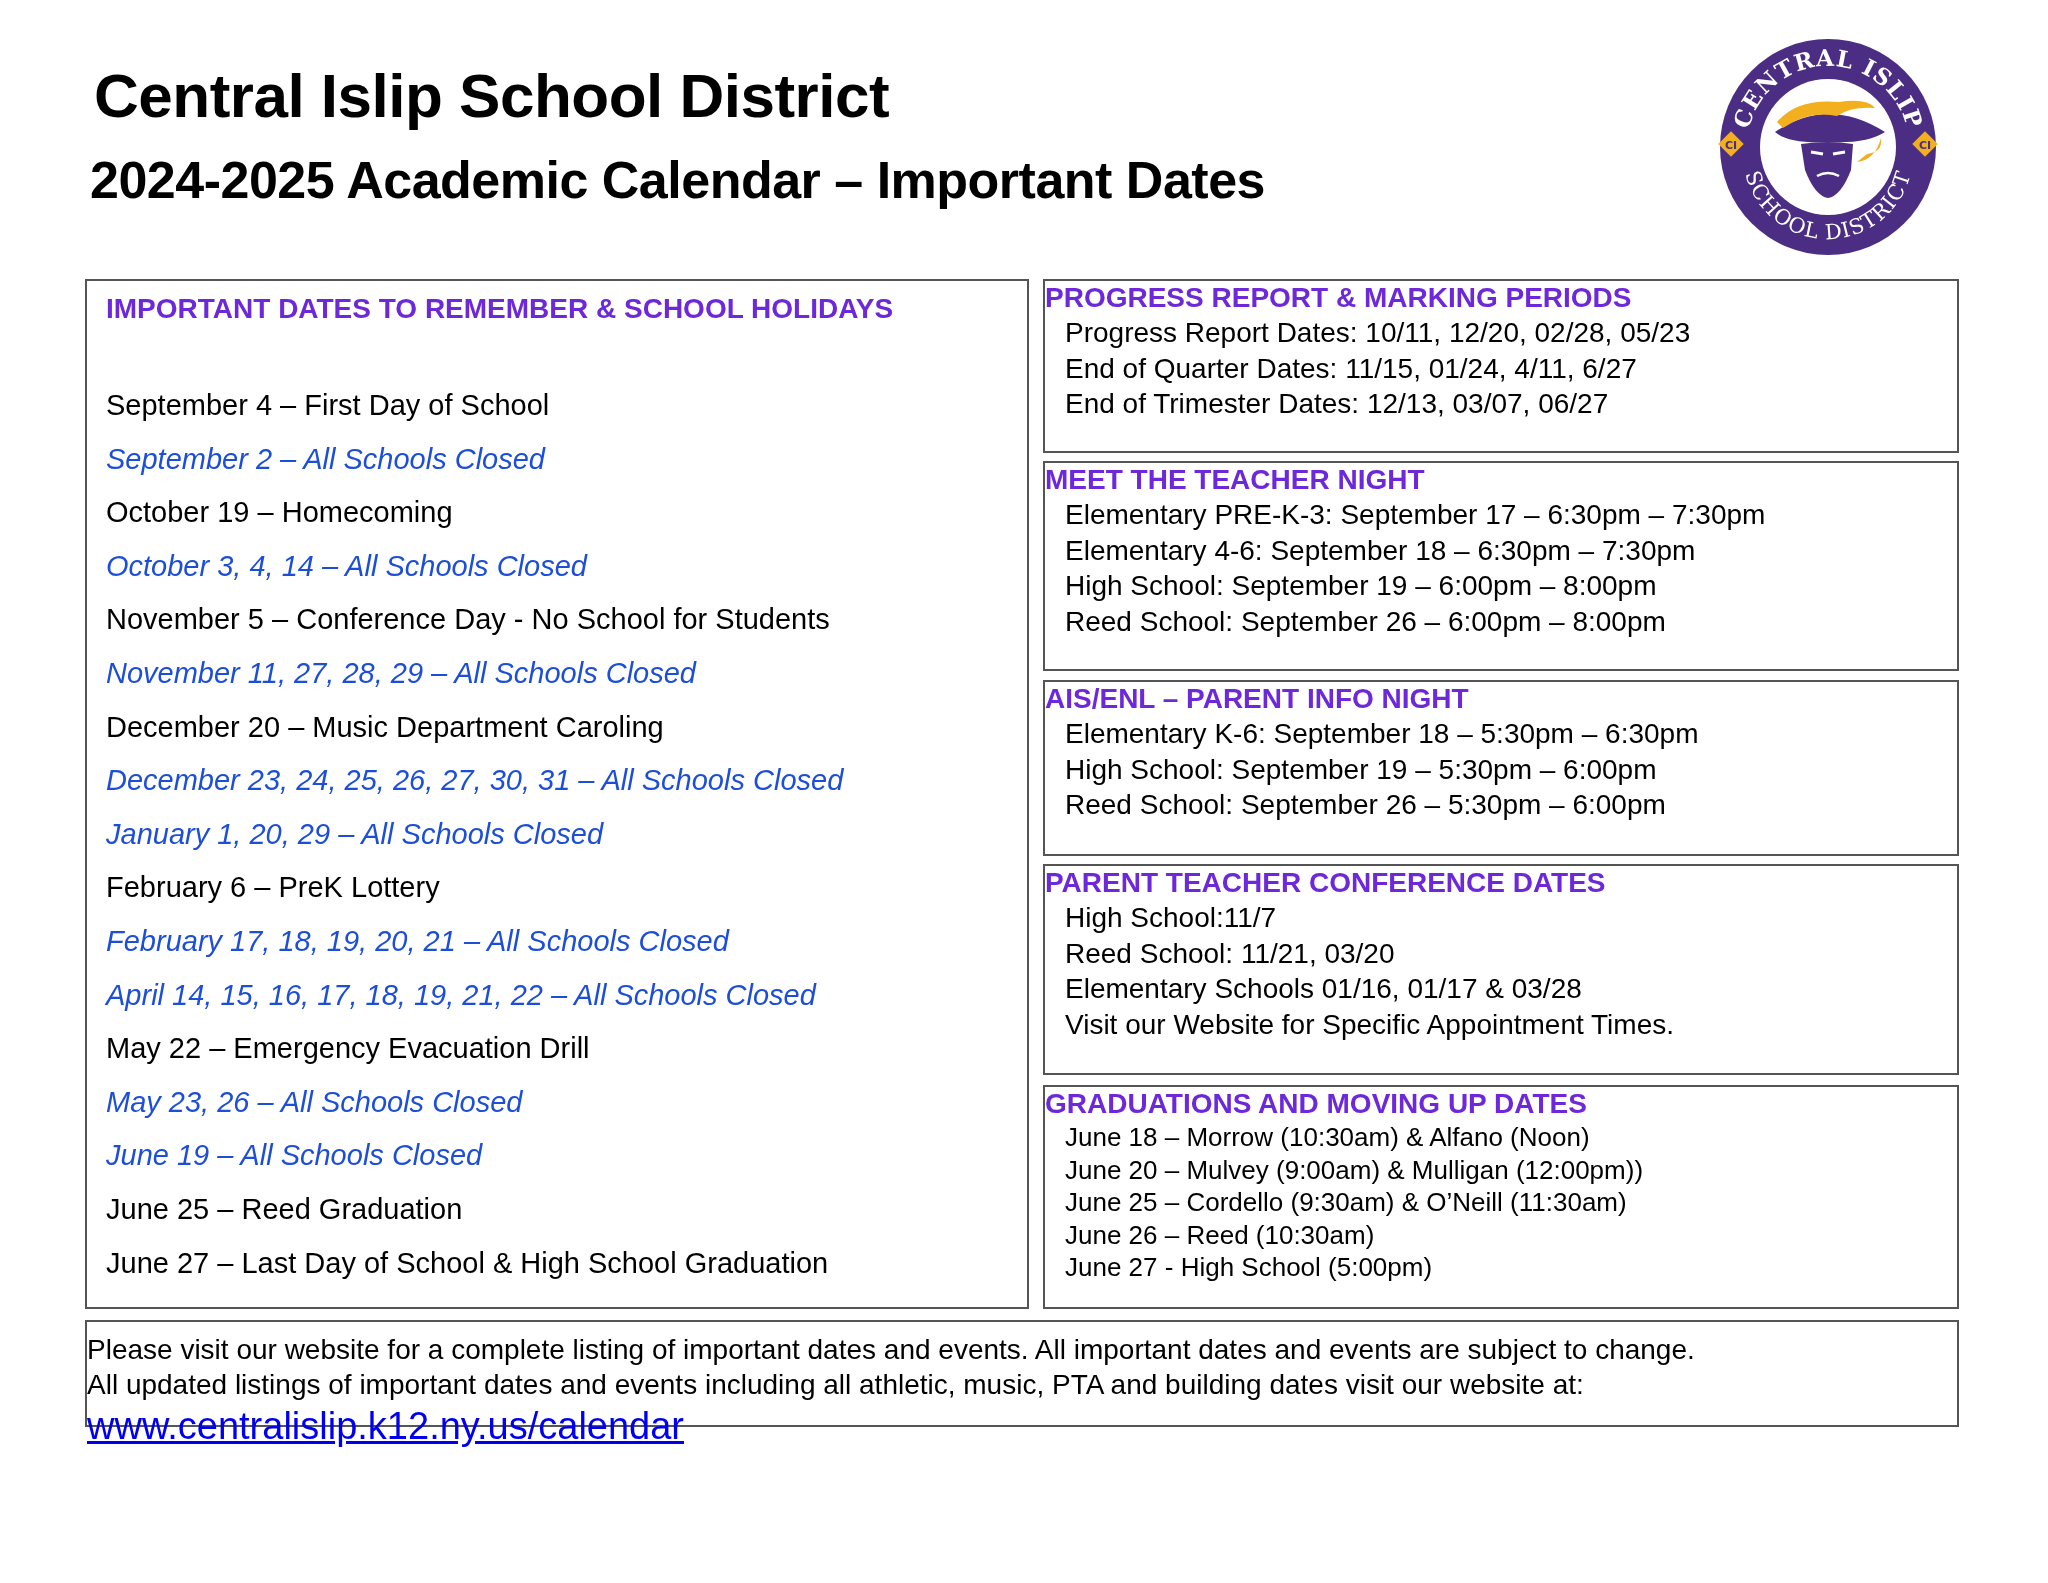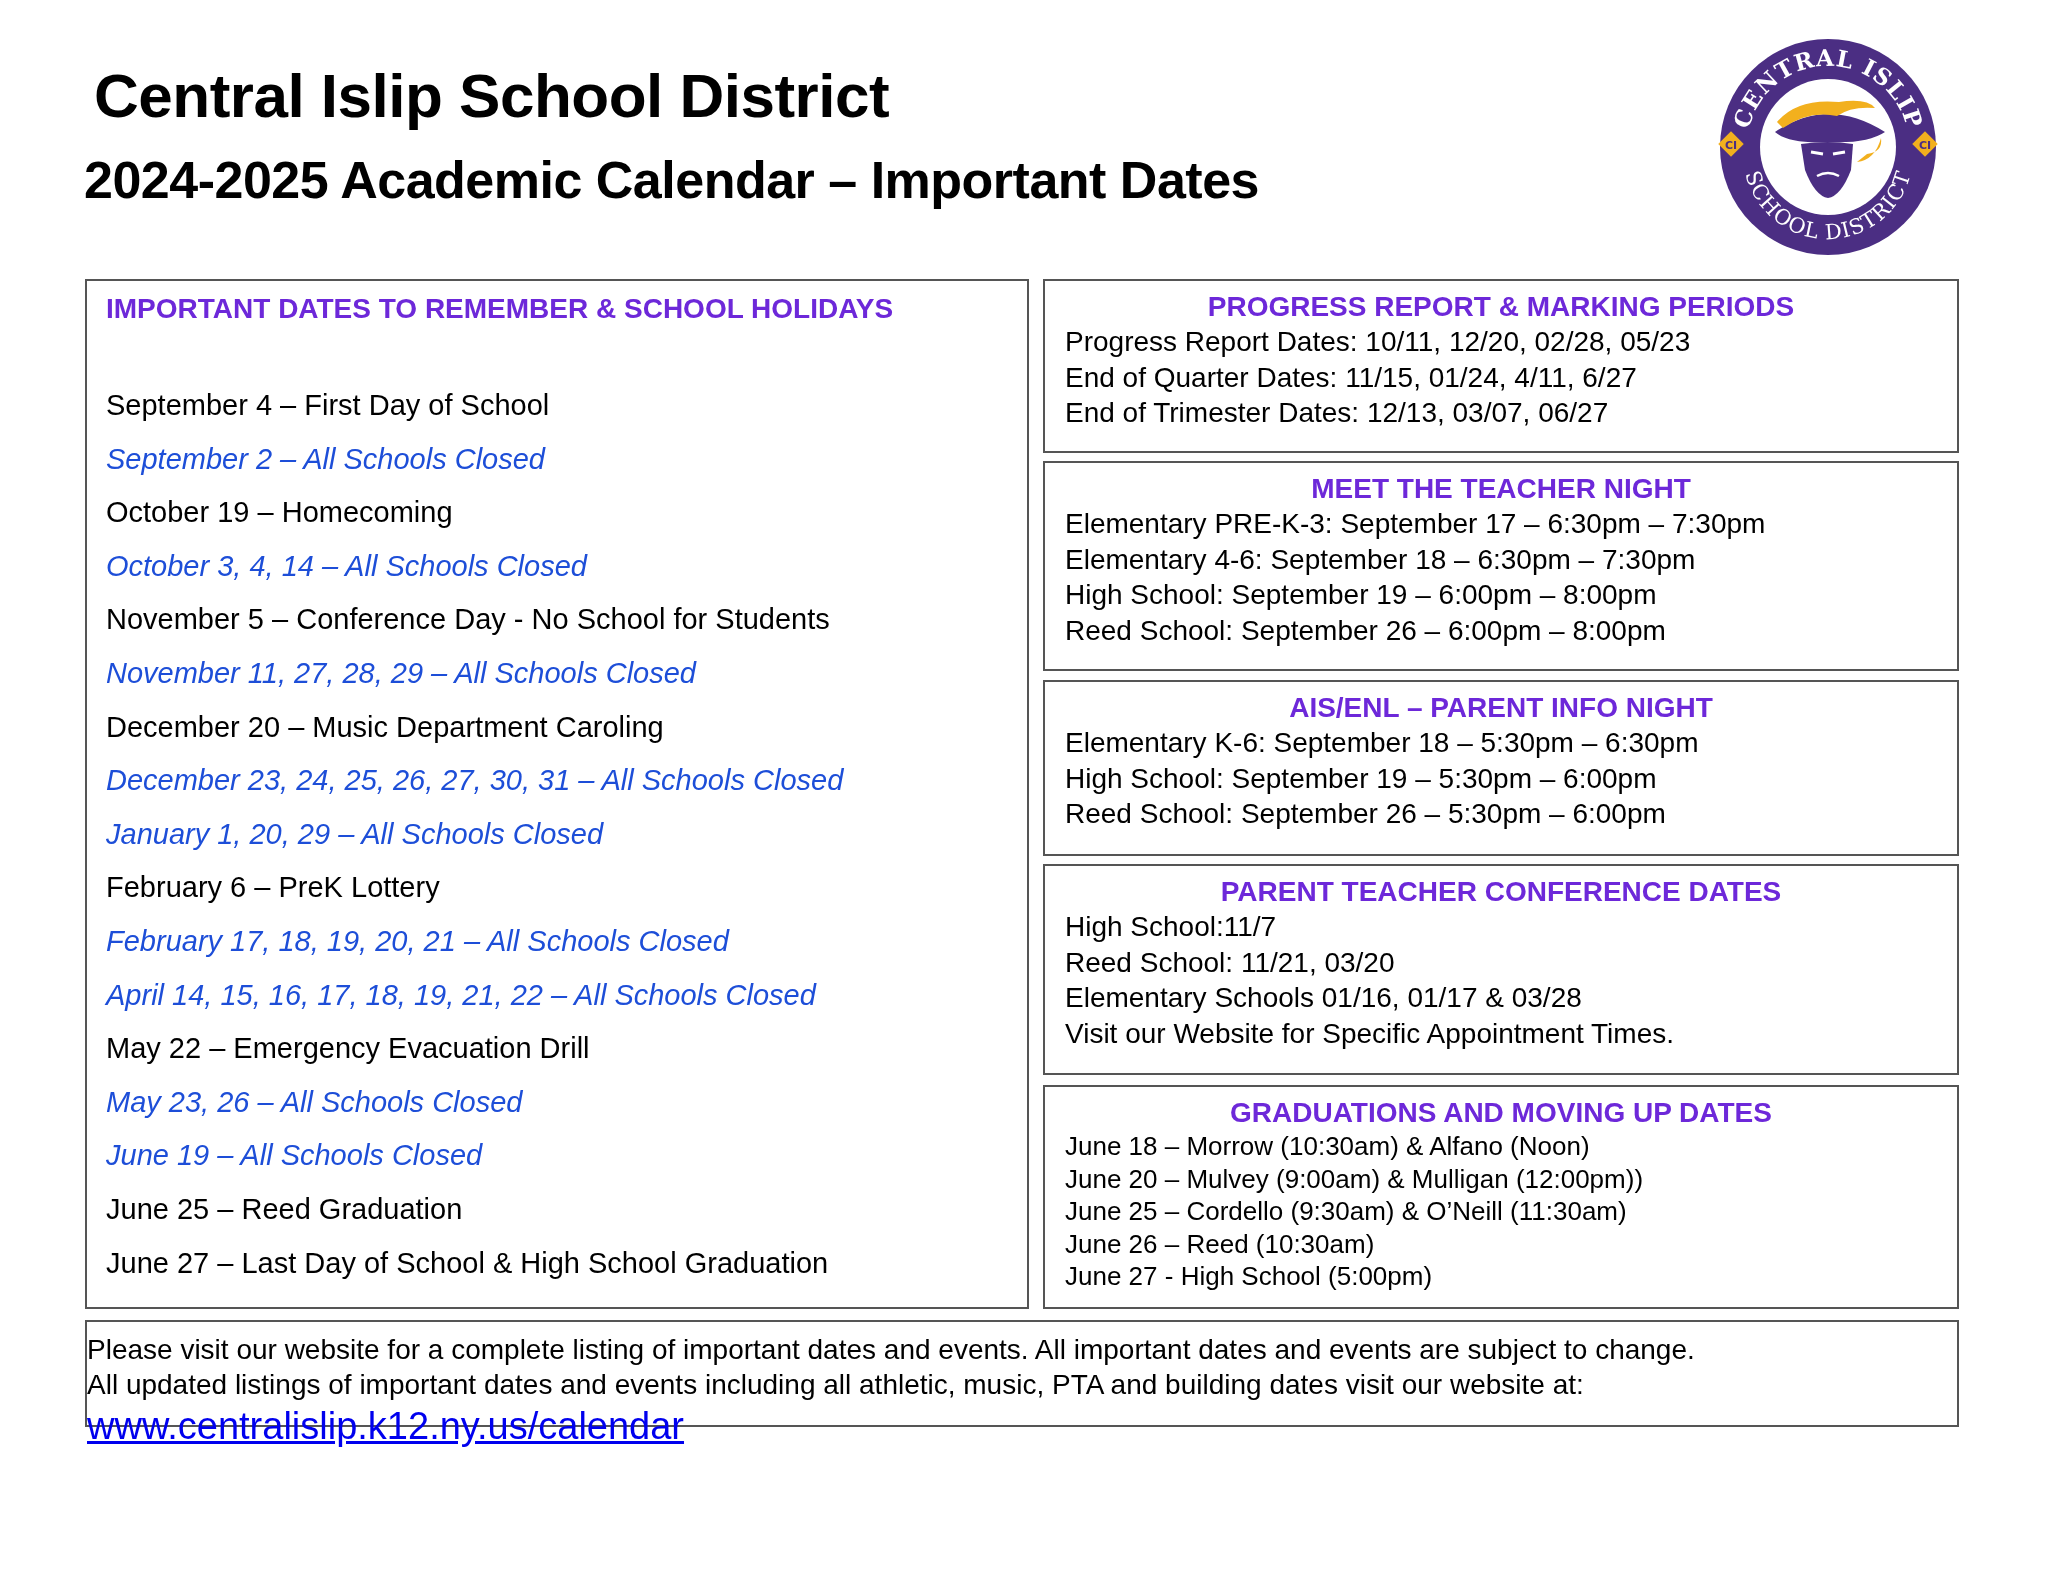--- a/index.html
+++ b/index.html
@@ -1,24 +1,24 @@
 <!DOCTYPE html>
 <html><head>
 <meta charset="utf-8">
 <style>
   html, body { margin: 0; padding: 0; background: #ffffff; }
   body { width: 2048px; height: 1583px; position: relative; overflow: hidden;
          font-family: "Liberation Sans", sans-serif; color: #000; }
   .abs { position: absolute; }
   #title { left: 94px; top: 60px; font-size: 62px; font-weight: bold; letter-spacing: -0.5px; white-space: nowrap; }
-  #subtitle { left: 84px; top: 150px; font-size: 52px; font-weight: bold; letter-spacing: -0.5px; white-space: nowrap; }
+  #subtitle { left: 90px; top: 150px; font-size: 52px; font-weight: bold; letter-spacing: -0.5px; white-space: nowrap; }
   #logo { left: 1717px; top: 36px; width: 222px; height: 222px; }
   .box { position: absolute; border: 2px solid #555; box-sizing: border-box; background: #fff; }
   .heading { color: #6d28d9; font-weight: bold; font-size: 28px; white-space: nowrap; }
-  .rbox .heading { text-align: center; margin-top: 9px; line-height: 34px; }
+  .rbox .heading { line-height: 34px; }
   .rbox .line { font-size: 28px; line-height: 35.5px; padding-left: 20px; white-space: nowrap; }
   .rbox.grad .line { font-size: 26px; line-height: 32.5px; }
   #left-box { left: 85px; top: 279px; width: 944px; height: 1030px; }
   #left-box .heading { position: absolute; left: 19px; top: 12px; }
   #left-list { position: absolute; left: 19px; top: 98px; }
   .ev { font-size: 29px; line-height: 53.6px; white-space: nowrap; }
   .ev.closed { color: #1d4ed8; font-style: italic; }
   #footer { left: 85px; top: 1320px; width: 1874px; height: 107px; text-align: left; }
   #footer .ft { font-size: 28px; line-height: 35px; white-space: nowrap; }
   #footer .ft1 { margin-top: 10px; }

